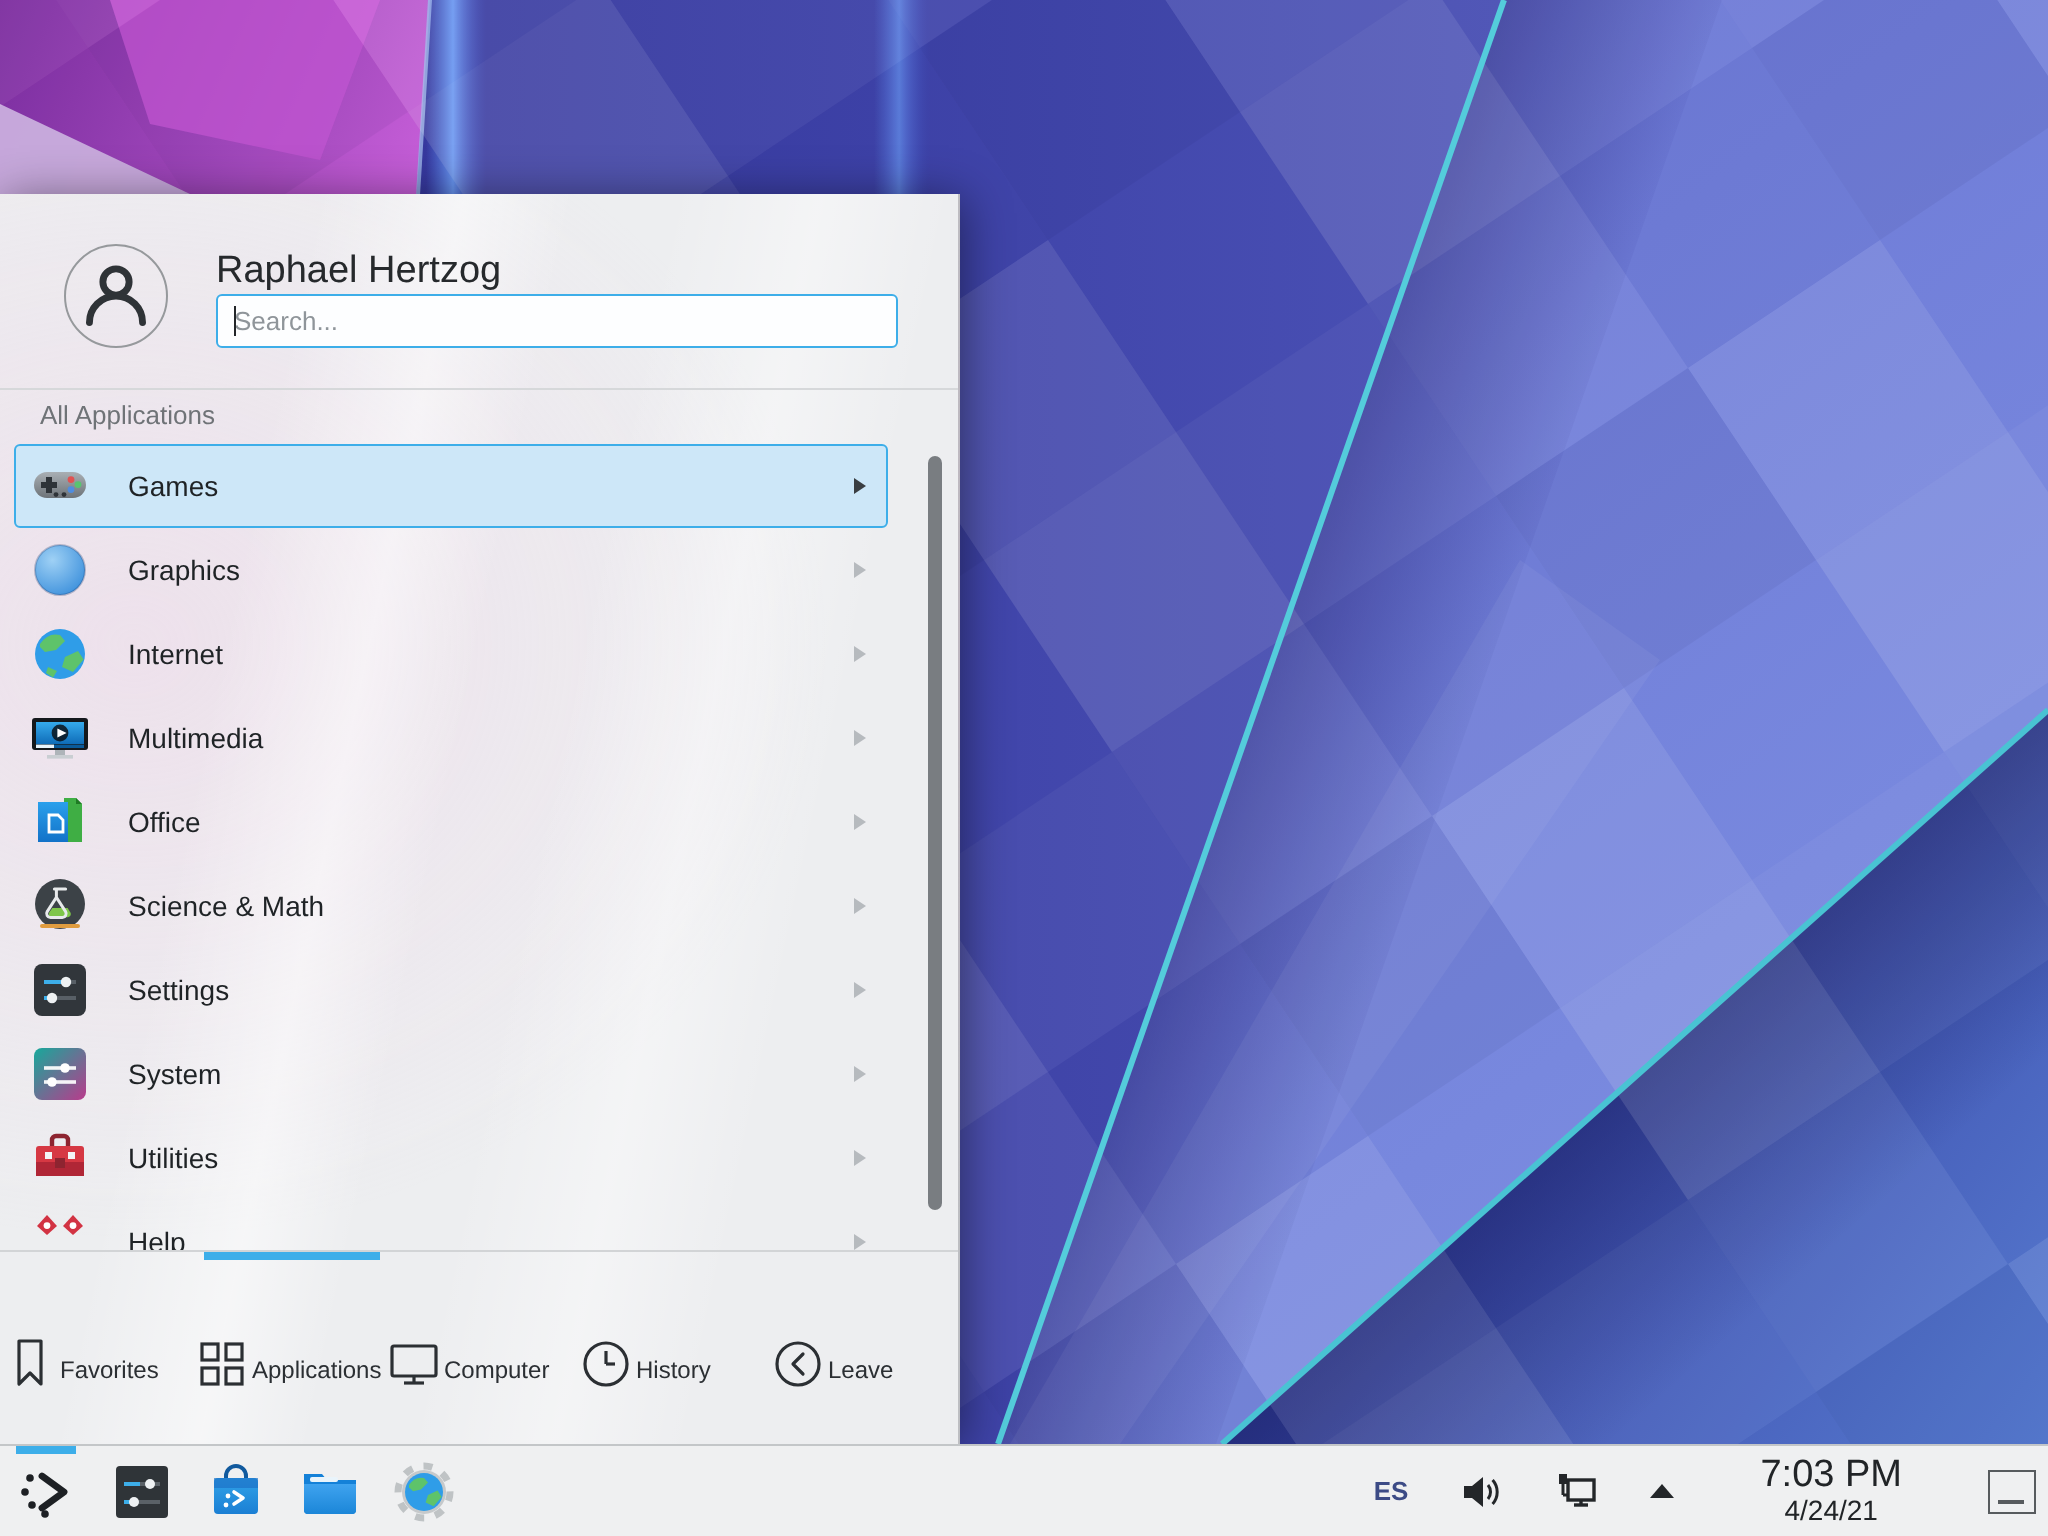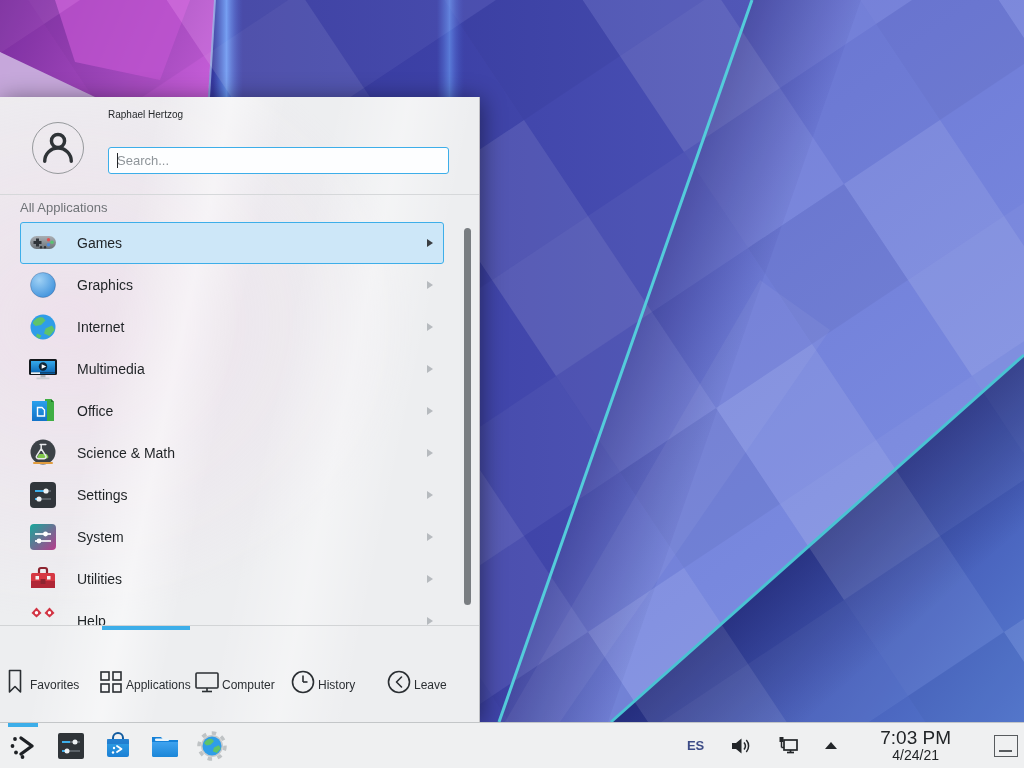--- a/index.html
+++ b/index.html
@@ -14,32 +14,32 @@
       radial-gradient(ellipse 560px 480px at 14% 36%, rgba(238,206,229,.40), rgba(238,206,229,0) 62%),
       linear-gradient(#edeef0,#edeef0);
     box-shadow:2px 2px 22px rgba(0,0,0,.45);
     border-right:1px solid rgba(100,100,108,.35);}
   #menu::before{content:"";position:absolute;inset:0;pointer-events:none;
     background:linear-gradient(102deg, rgba(255,255,255,0) 26%, rgba(255,255,255,.50) 38%,
       rgba(255,255,255,0) 47%, rgba(255,255,255,0) 55%, rgba(255,255,255,.38) 67%, rgba(255,255,255,0) 78%);}
   .mheader{position:absolute;left:0;top:0;width:100%;height:97px;}
   .avatar{position:absolute;left:32px;top:25px;width:52px;height:52px;border-radius:50%;
     border:1px solid #96999c;}
-  .uname{position:absolute;left:108px;top:12px;font-size:10px;color:#26292c;}
+  .uname{position:absolute;left:108px;top:28px;font-size:19px;color:#26292c;}
   .searchwrap{position:absolute;left:108px;top:50px;width:341px;height:27px;
     background:#fdfeff;border:1px solid #3daee9;border-radius:3px;}
   .searchwrap input{position:absolute;inset:0;width:100%;height:100%;border:none;outline:none;
     background:transparent;font-family:"Liberation Sans",sans-serif;font-size:13px;color:#232629;padding:0 8px;}
   .searchwrap input::placeholder{color:#8f959a;opacity:1;}
   .txtcaret{position:absolute;left:8px;top:5px;width:1px;height:15px;background:#232629;}
   .hdivider{position:absolute;left:0;top:97px;width:100%;height:1px;background:#d6d8da;}
   .section-label{position:absolute;left:20px;top:103px;font-size:13px;color:#6f7377;}
 
   .applist{position:absolute;left:0;top:125px;width:480px;height:403px;overflow:hidden;}
-  .row{height:42px;display:flex;align-items:center;margin:0 36px 0 20px;
+  .row{height:42px;display:flex;align-items:center;margin:0 36px 0 7px;
     border:1px solid transparent;border-radius:3px;padding-left:6px;}
   .row.selected{background:#cde7f8;border-color:#3daee9;}
   .ric{width:32px;height:32px;flex:0 0 32px;}
   .ric svg{display:block;width:32px;height:32px;}
   .rlabel{margin-left:18px;font-size:14px;color:#1f2326;}
   .arrow{width:0;height:0;border-top:4.5px solid transparent;border-bottom:4.5px solid transparent;
     border-left:6px solid #b6babe;margin-left:auto;margin-right:10px;}
   .row.selected .arrow{border-left-color:#3a3e42;}
 
   .mscrollbar{position:absolute;left:464px;top:131px;width:7px;height:377px;border-radius:4px;background:#797d81;}

